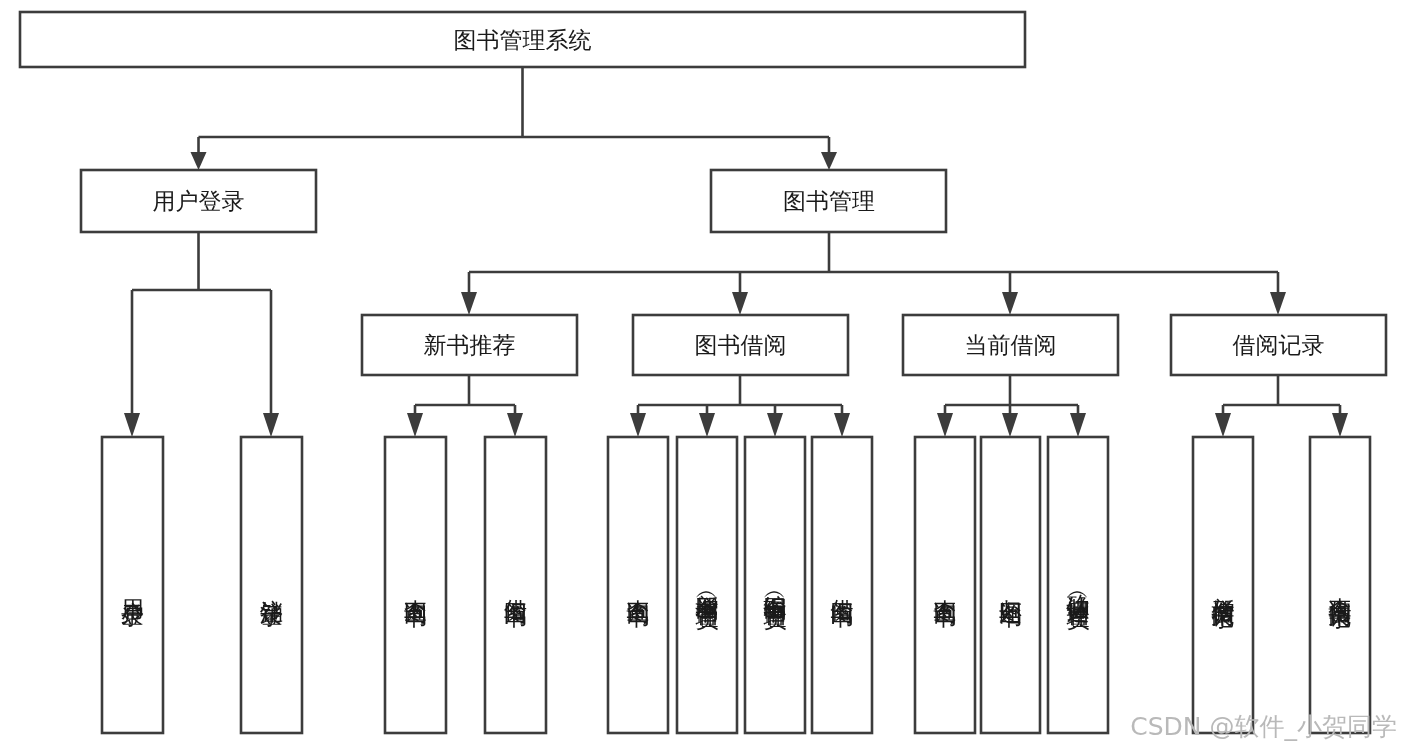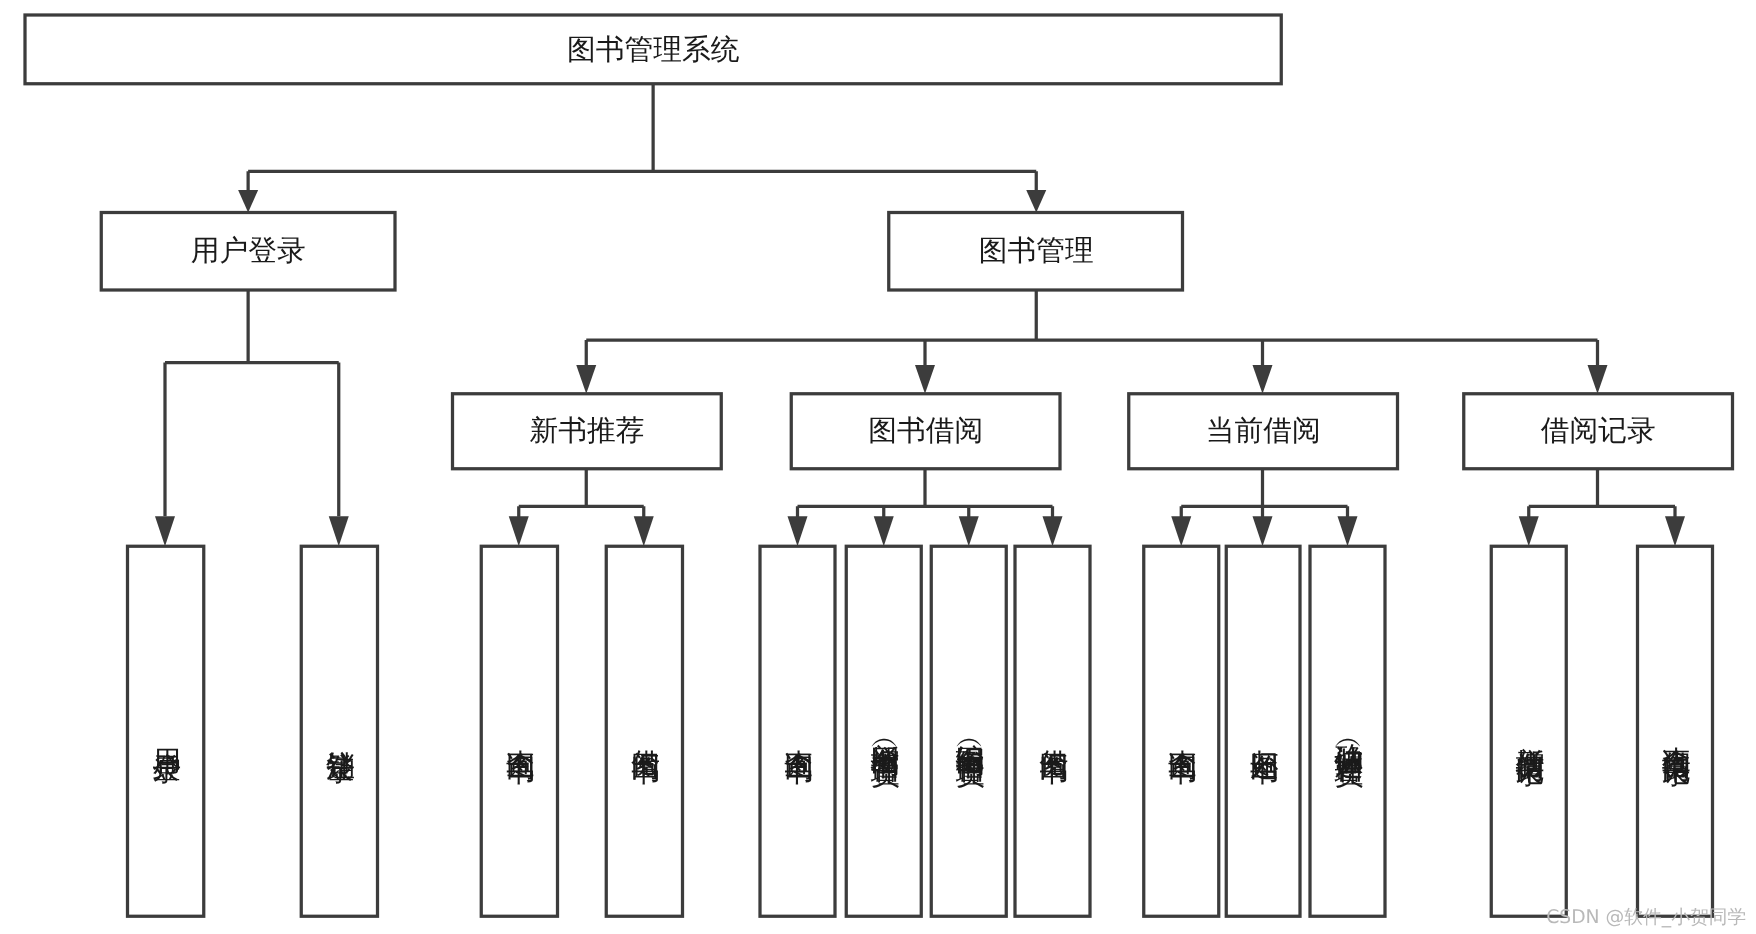--- a/index.html
+++ b/index.html
@@ -66,21 +66,21 @@
     justify-content: center;
     white-space: nowrap;
     pointer-events: none;
     user-select: none;
   }
   .watermark {
     position: absolute;
     right: 8px;
     bottom: 4px;
     font-family: "DejaVu Sans", "Liberation Sans", sans-serif;
-    font-size: 15px;
+    font-size: 25px;
     color: #b9b9b9;
     white-space: nowrap;
     user-select: none;
   }
 </style>
 </head>
 <body>
 
 <div id="diagram-root">
 

